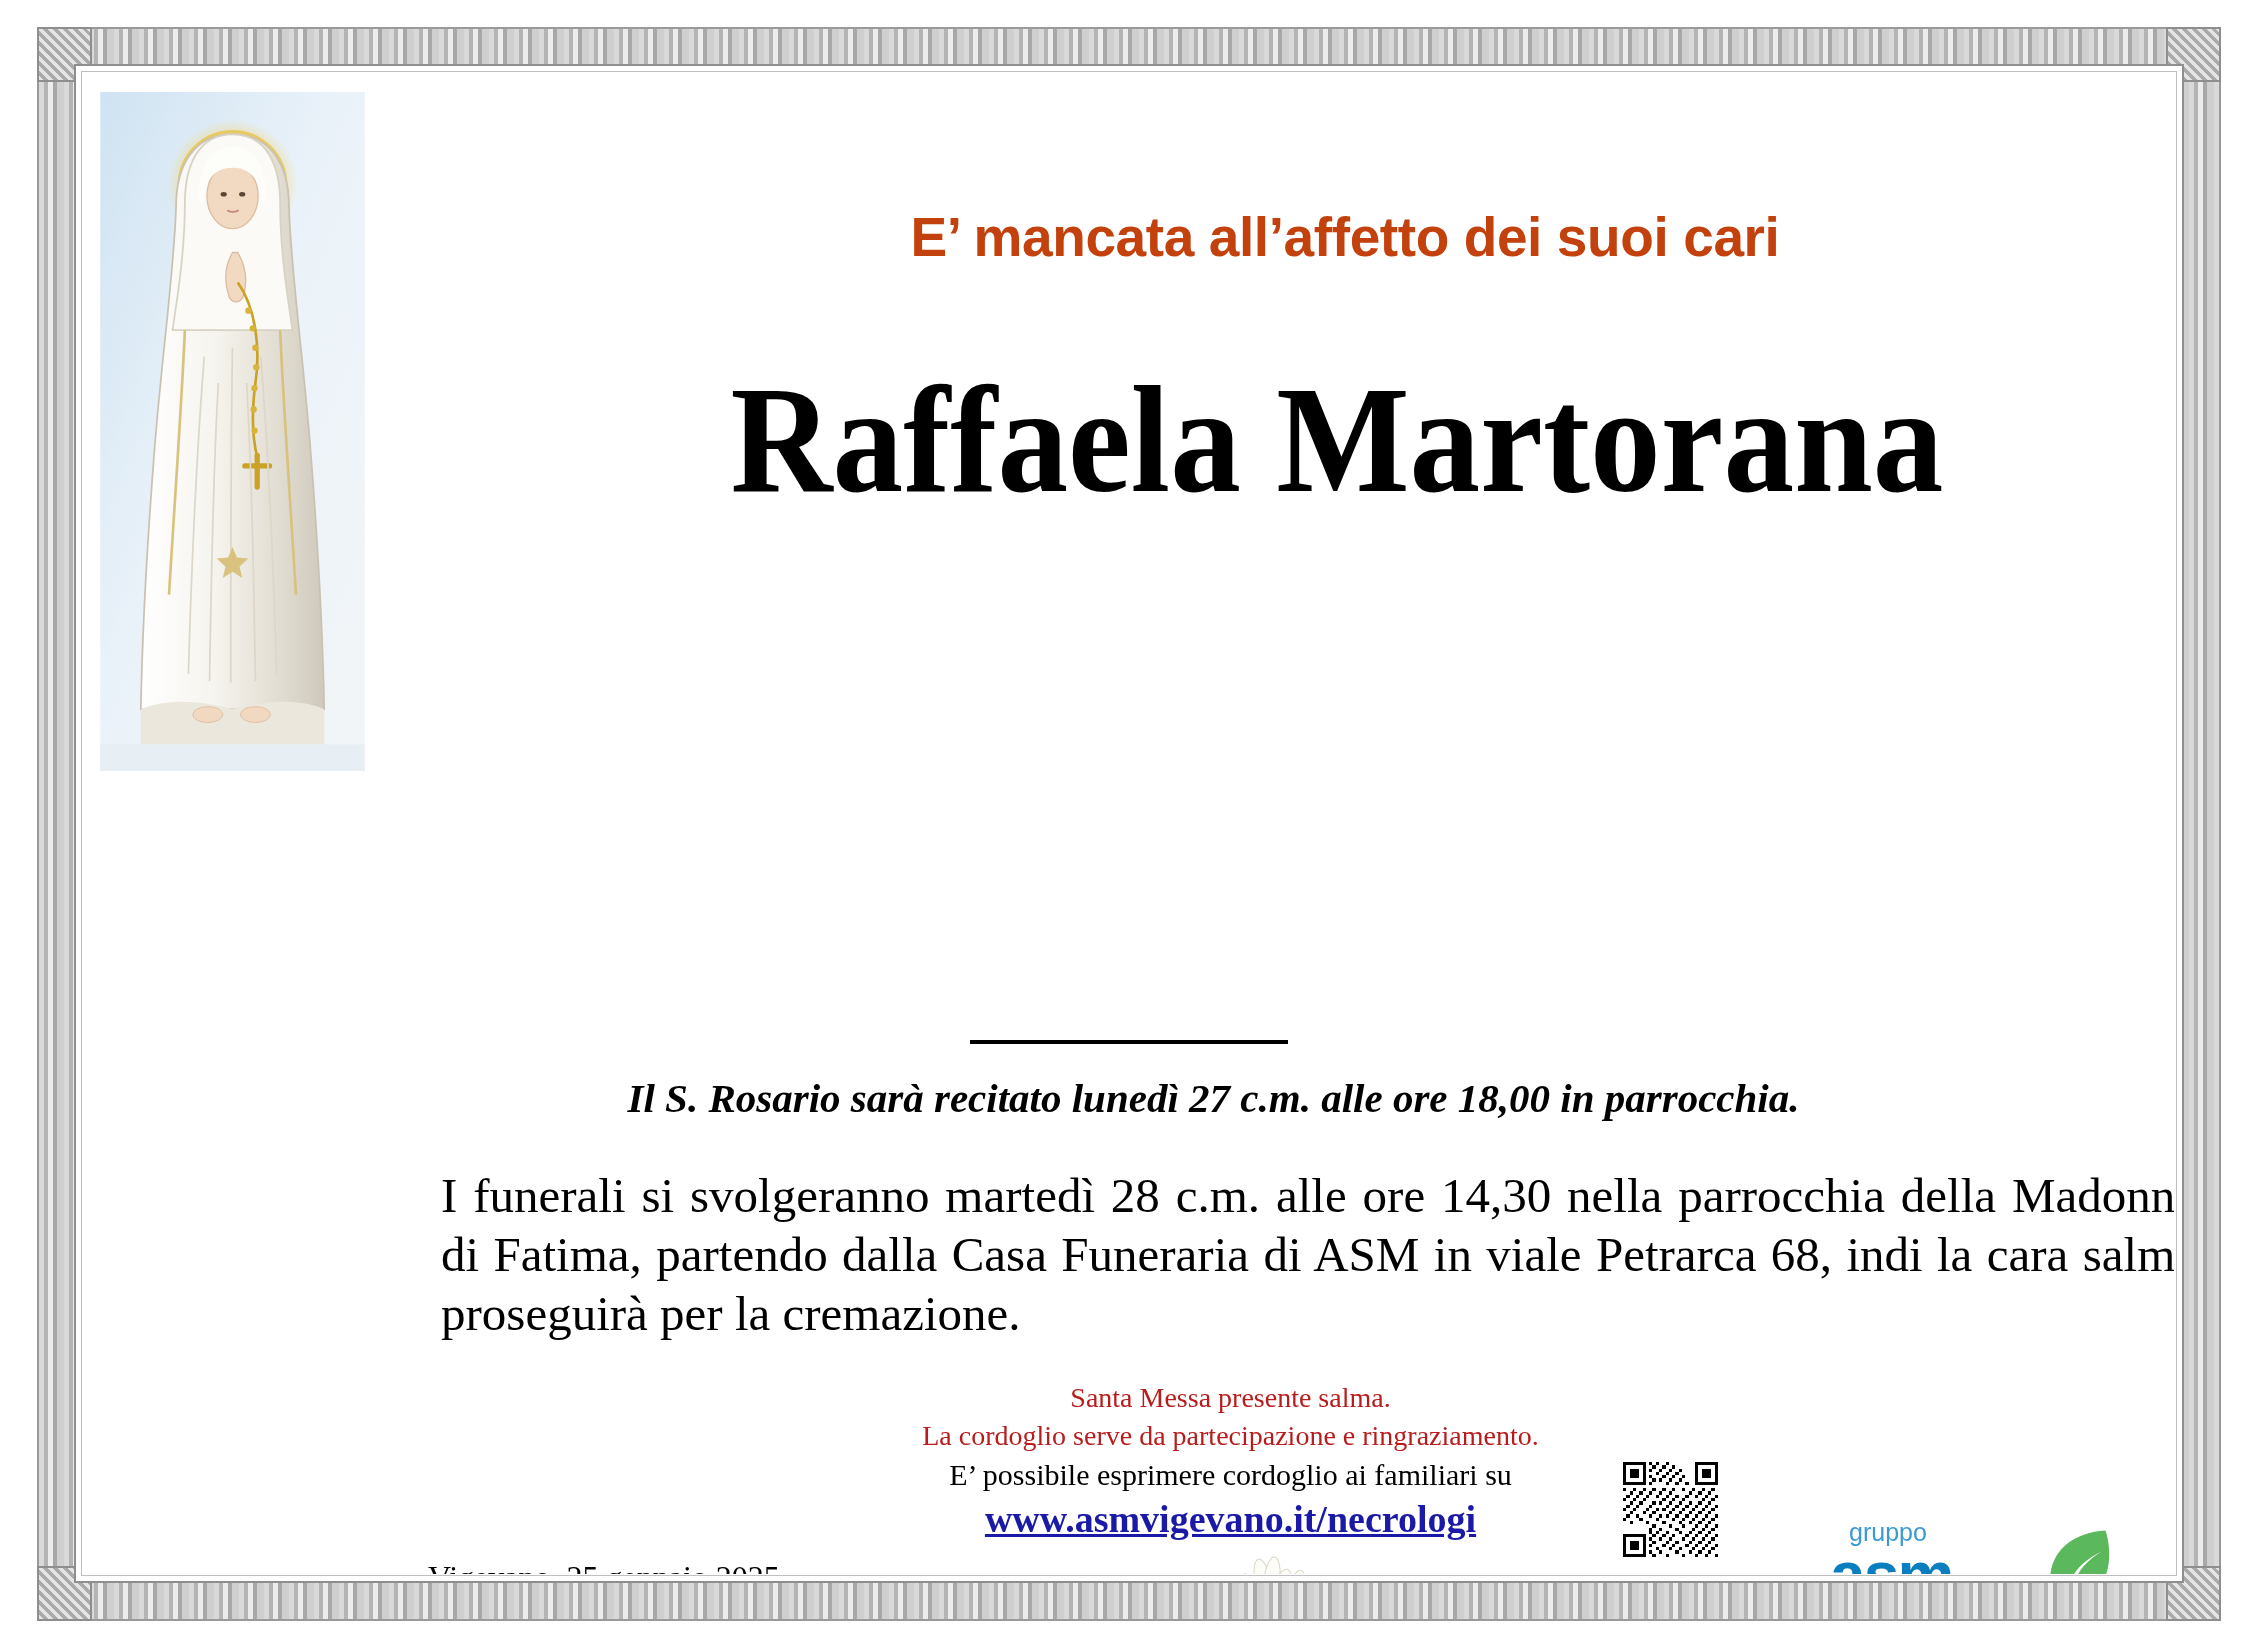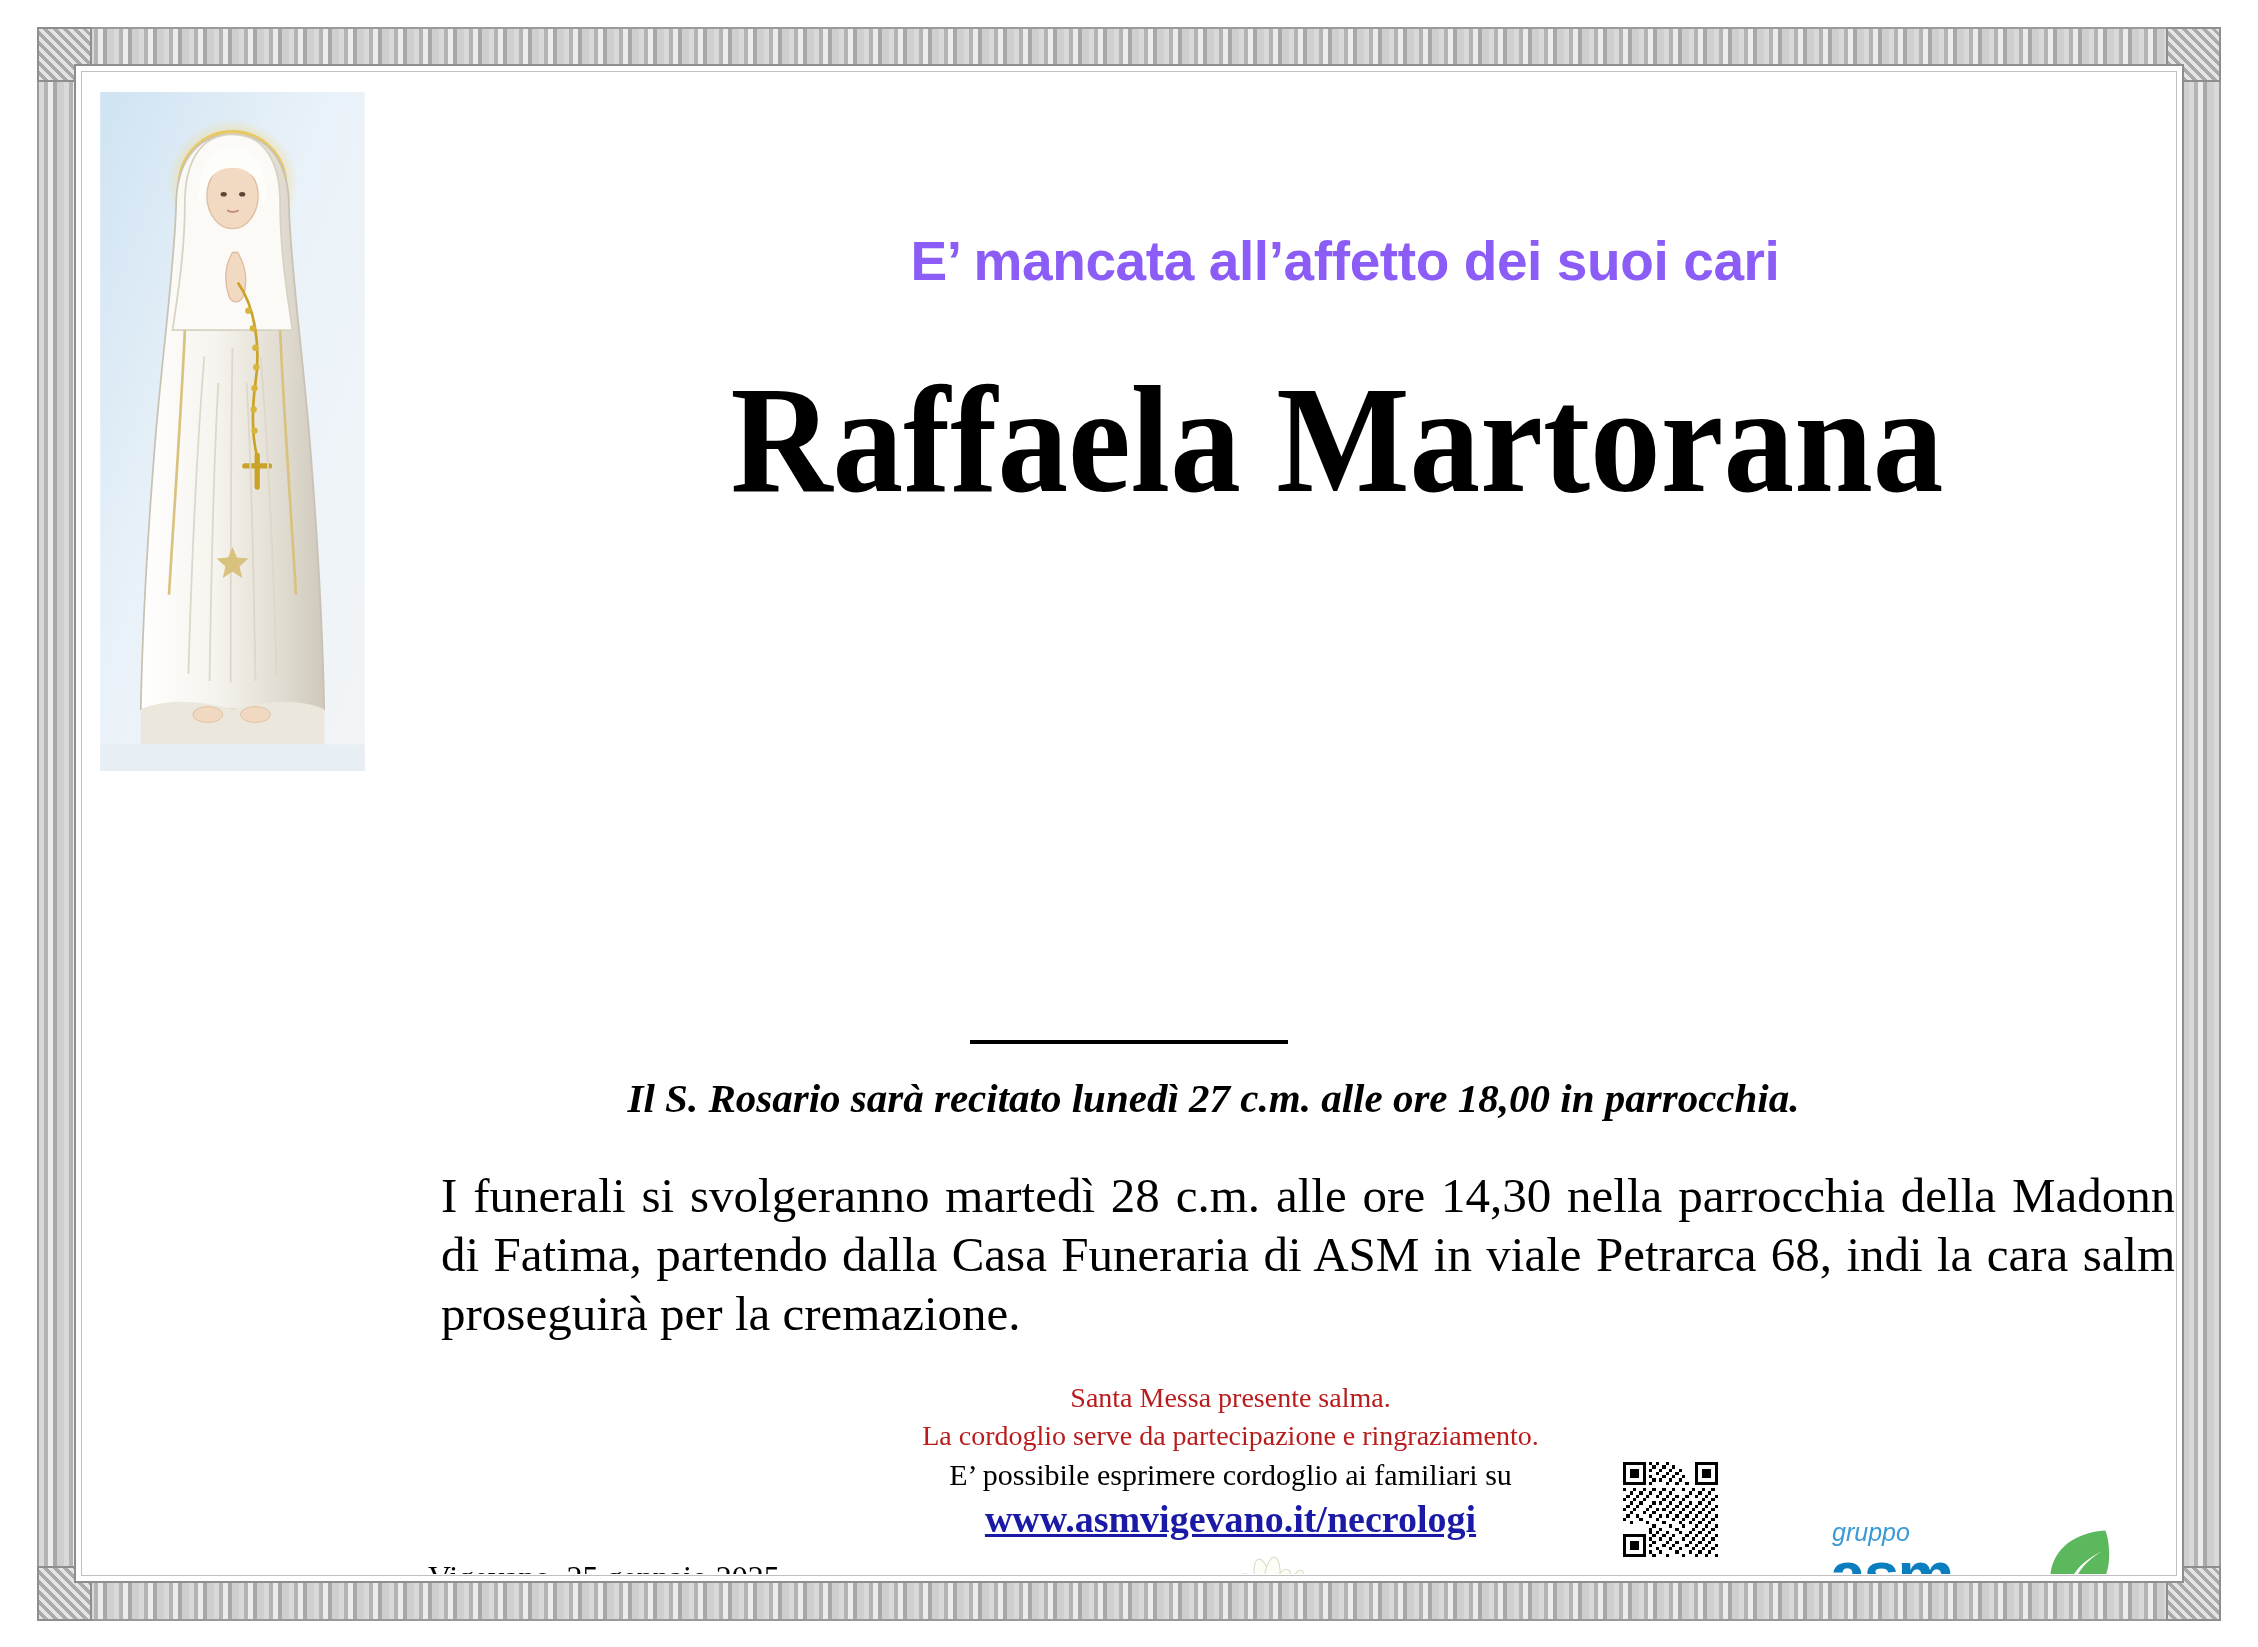--- a/index.html
+++ b/index.html
@@ -111,23 +111,22 @@
   
   .line-announce {
     position: absolute;
     left: 379px;
     top: 132px;
     width: 1764px;
     text-align: center;
     font-family: "Liberation Sans", sans-serif;
     font-weight: bold;
     font-size: 55px;
-    color: #8b5cf6;
+    color: #c2410c;
     letter-spacing: -0.4px;
-    margin-top: 24px;
   }
 
   .name {
     position: absolute;
     left: 362px;
     top: 291px;
     width: 1782px;
     text-align: center;
     font-family: "Liberation Serif", serif;
     font-weight: bold;
@@ -282,22 +281,21 @@
     top: 1447px;
     width: 291px;
     height: 132px;
     color: #0d7ec4;
   }
   .logo .gruppo {
     font-family: "Liberation Sans", sans-serif;
     font-size: 25px;
     color: #3b9ad4;
     line-height: 1;
-    margin-left: 2px;
-    font-style: italic;
+    margin-left: 19px;
   }
   .logo .asm {
     font-family: "Liberation Sans", sans-serif;
     font-weight: bold;
     font-size: 64px;
     color: #0b7ec0;
     line-height: 0.95;
     letter-spacing: -1.8px;
   }
   .logo-leaf {

